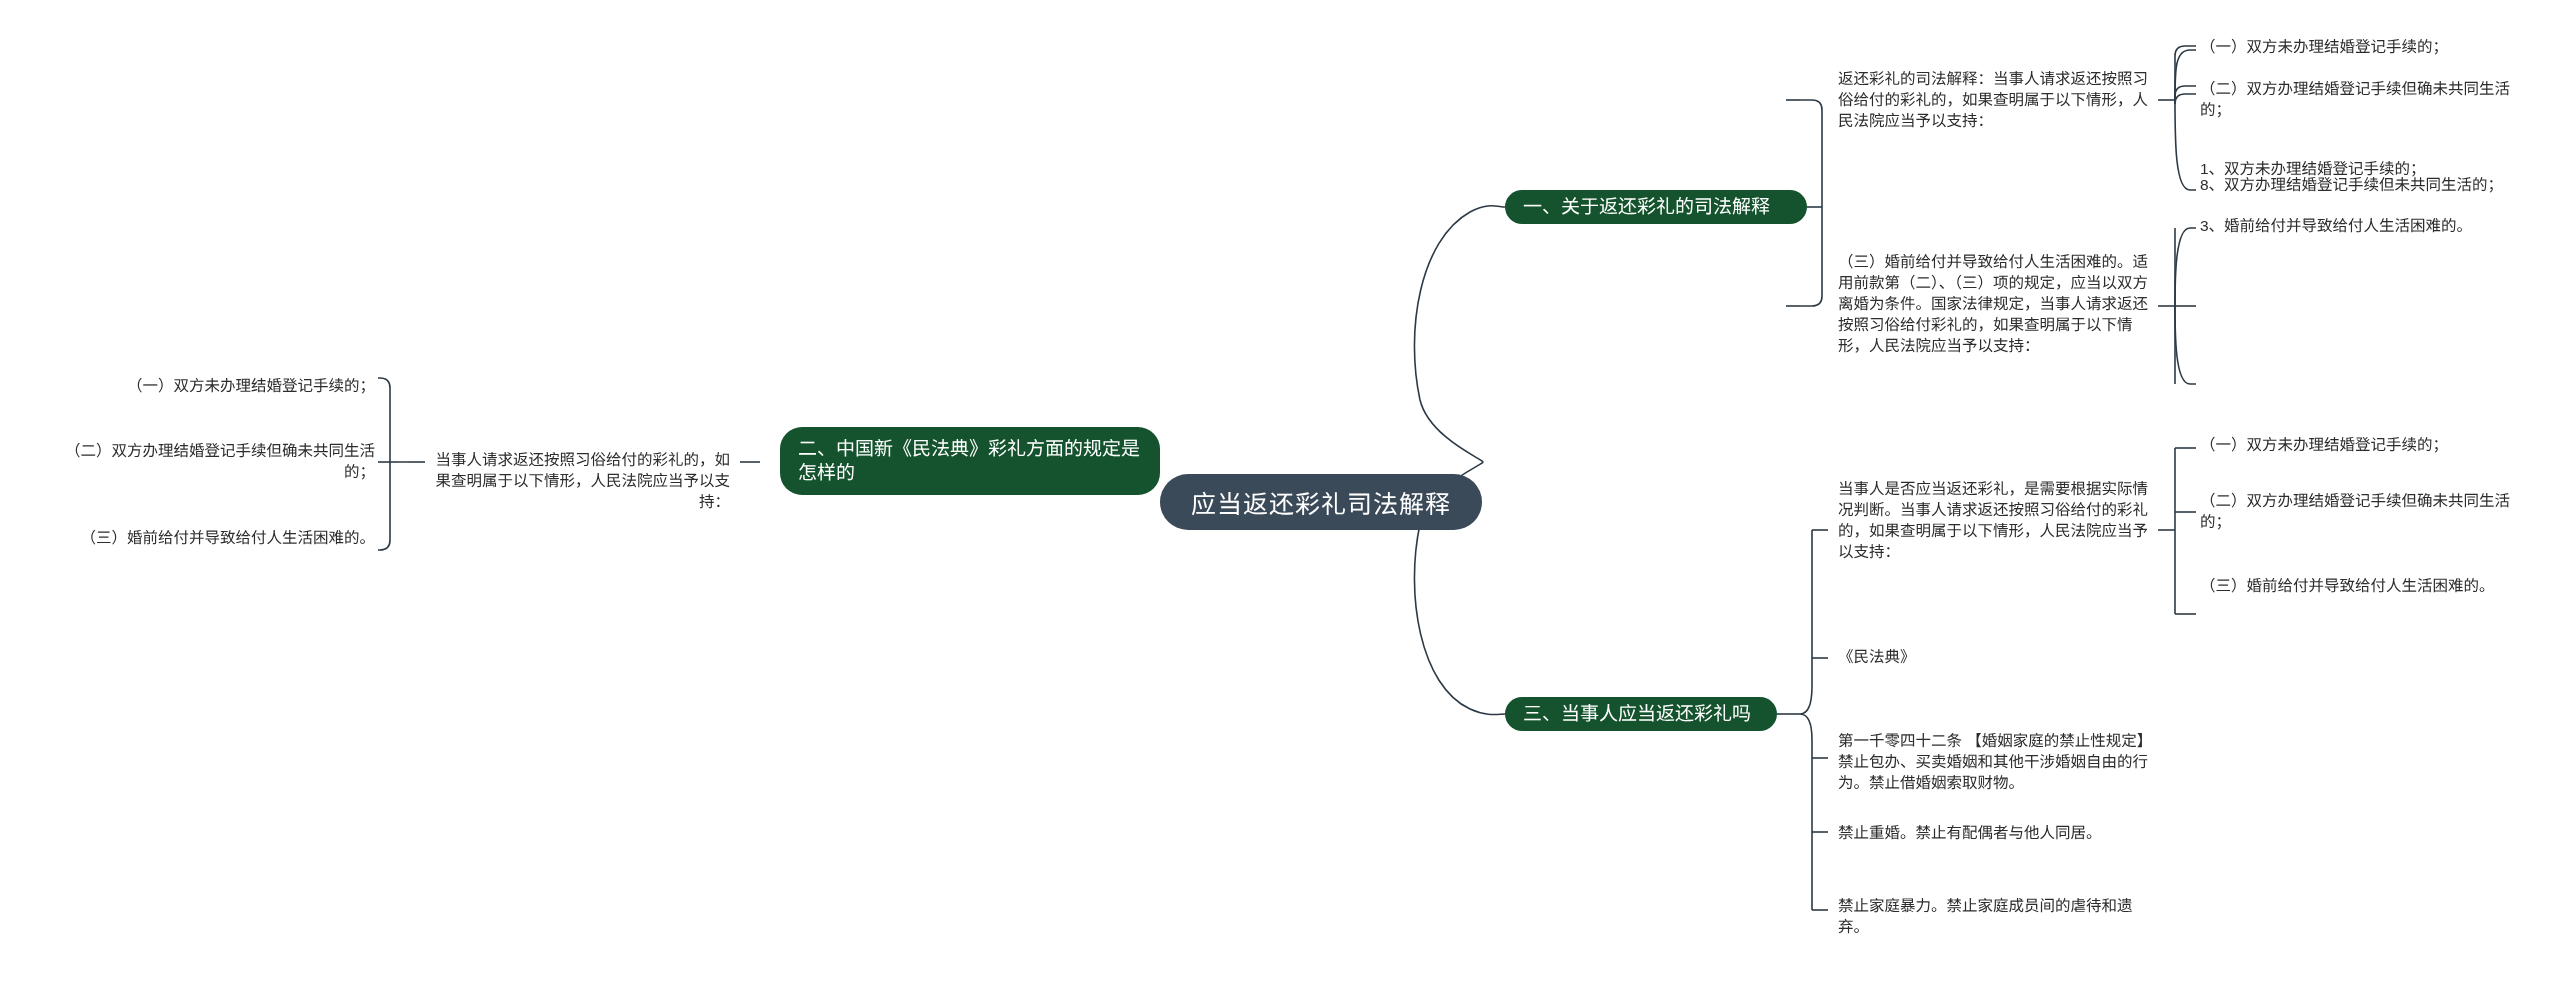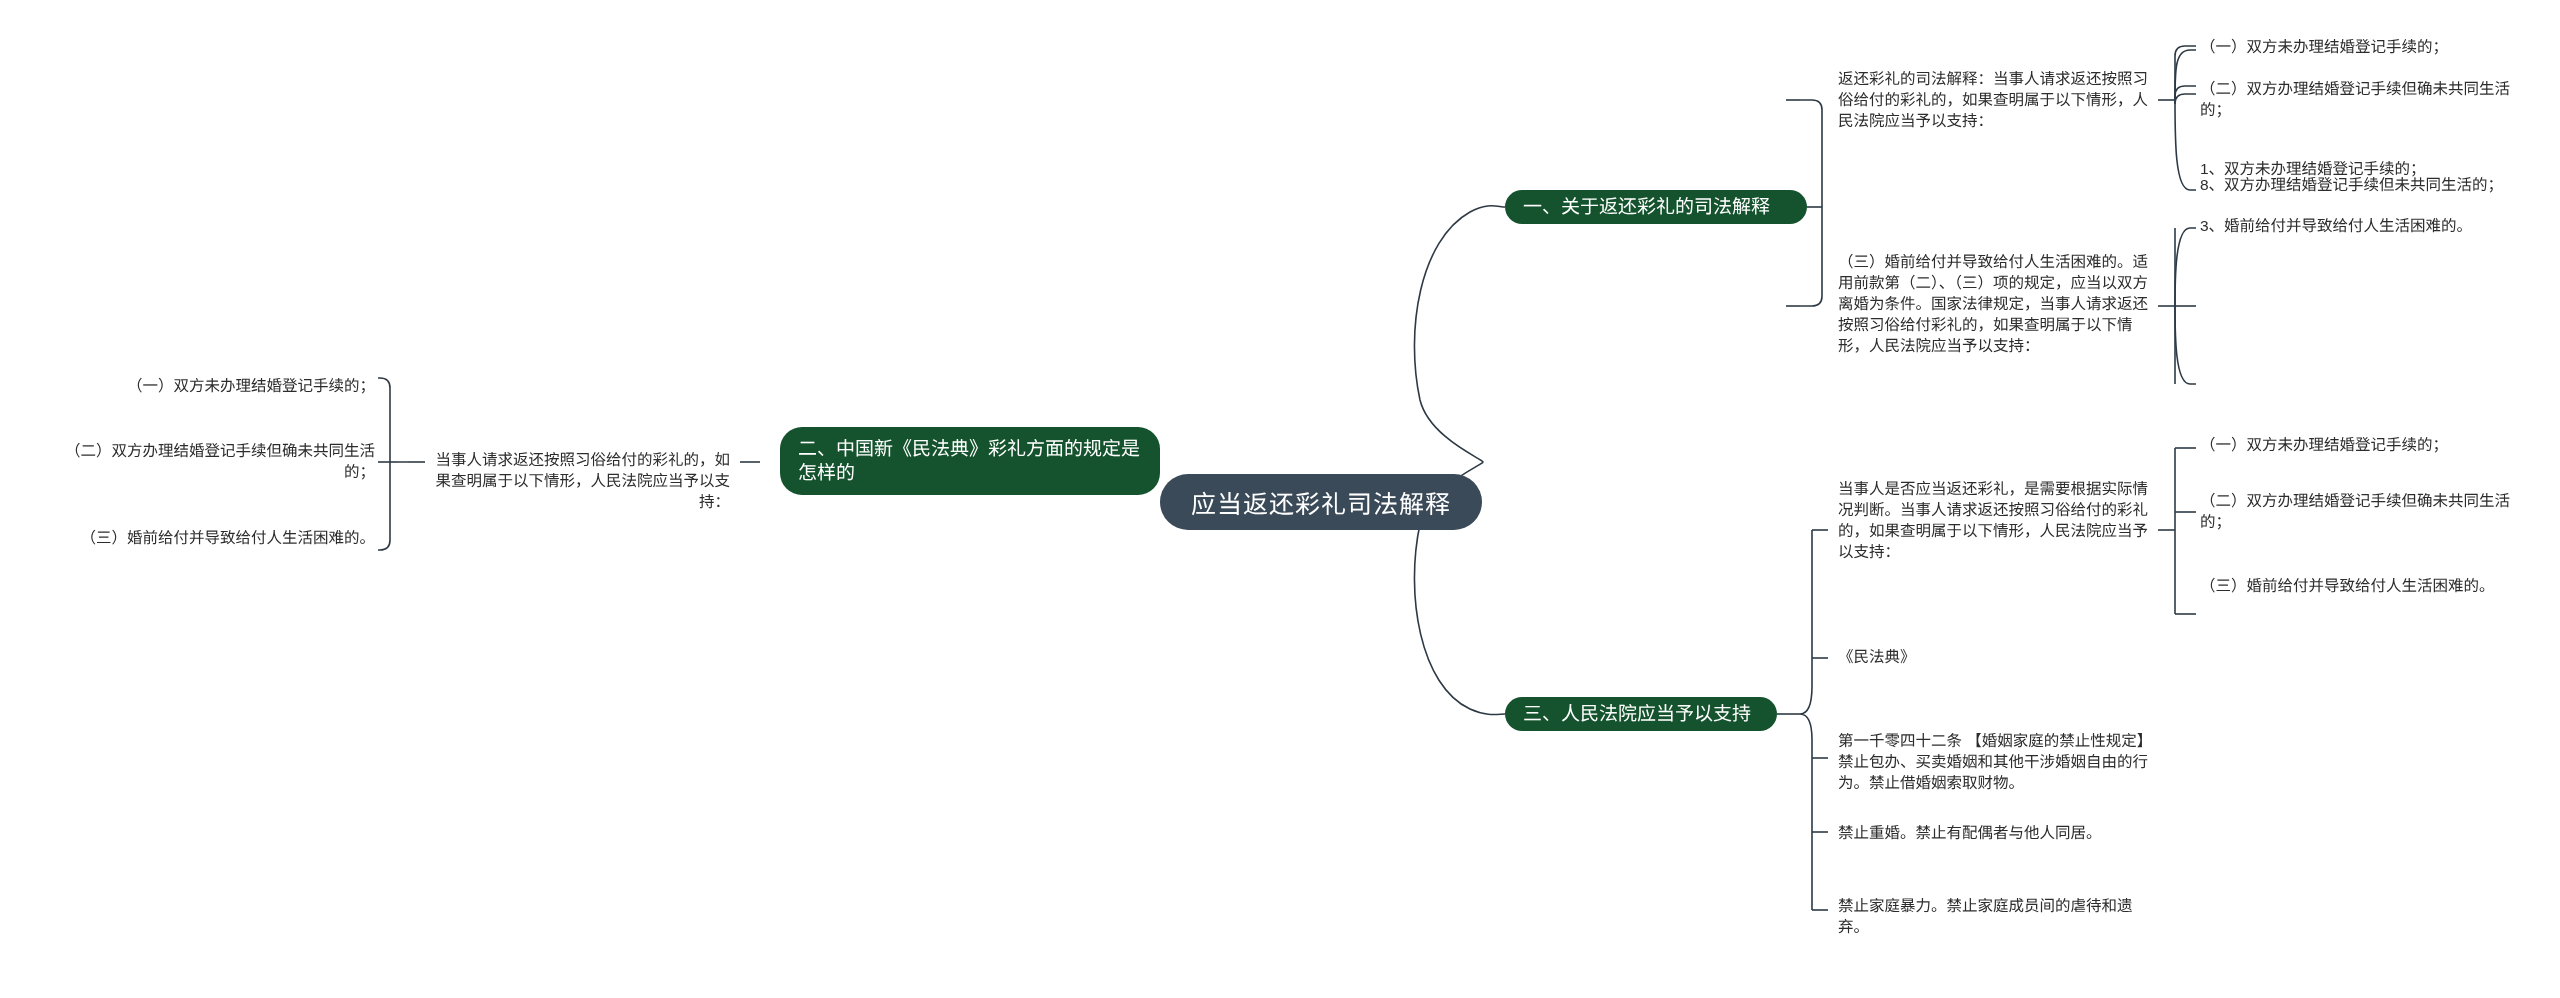--- a/index.html
+++ b/index.html
@@ -133,21 +133,21 @@
     <line x1="380" y1="550" x2="378" y2="550"></line>
     <line x1="398" y1="462" x2="390" y2="462"></line>
   </svg>
 
   <div class="node root-node">应当返还彩礼司法解释</div>
 
   <div class="node branch-node branch-1">一、关于返还彩礼的司法解释</div>
 
   <div class="node branch-node branch-2">二、中国新《民法典》彩礼方面的规定是怎样的</div>
 
-  <div class="node branch-node branch-3">三、人民法院应当予以支持</div>
+  <div class="node branch-node branch-3">三、当事人应当返还彩礼吗</div>
 
   <div class="node text-node text-left d1">返还彩礼的司法解释：当事人请求返还按照习俗给付的彩礼的，如果查明属于以下情形，人民法院应当予以支持：</div>
 
   <div class="node text-node text-left d2">（三）婚前给付并导致给付人生活困难的。适用前款第（二）、（三）项的规定，应当以双方离婚为条件。国家法律规定，当事人请求返还按照习俗给付彩礼的，如果查明属于以下情形，人民法院应当予以支持：</div>
 
   <div class="node text-node text-left r1">（一）双方未办理结婚登记手续的；</div>
 
   <div class="node text-node text-left r2">（二）双方办理结婚登记手续但确未共同生活的；</div>
 
   <div class="node text-node text-left r3">1、双方未办理结婚登记手续的；</div>

